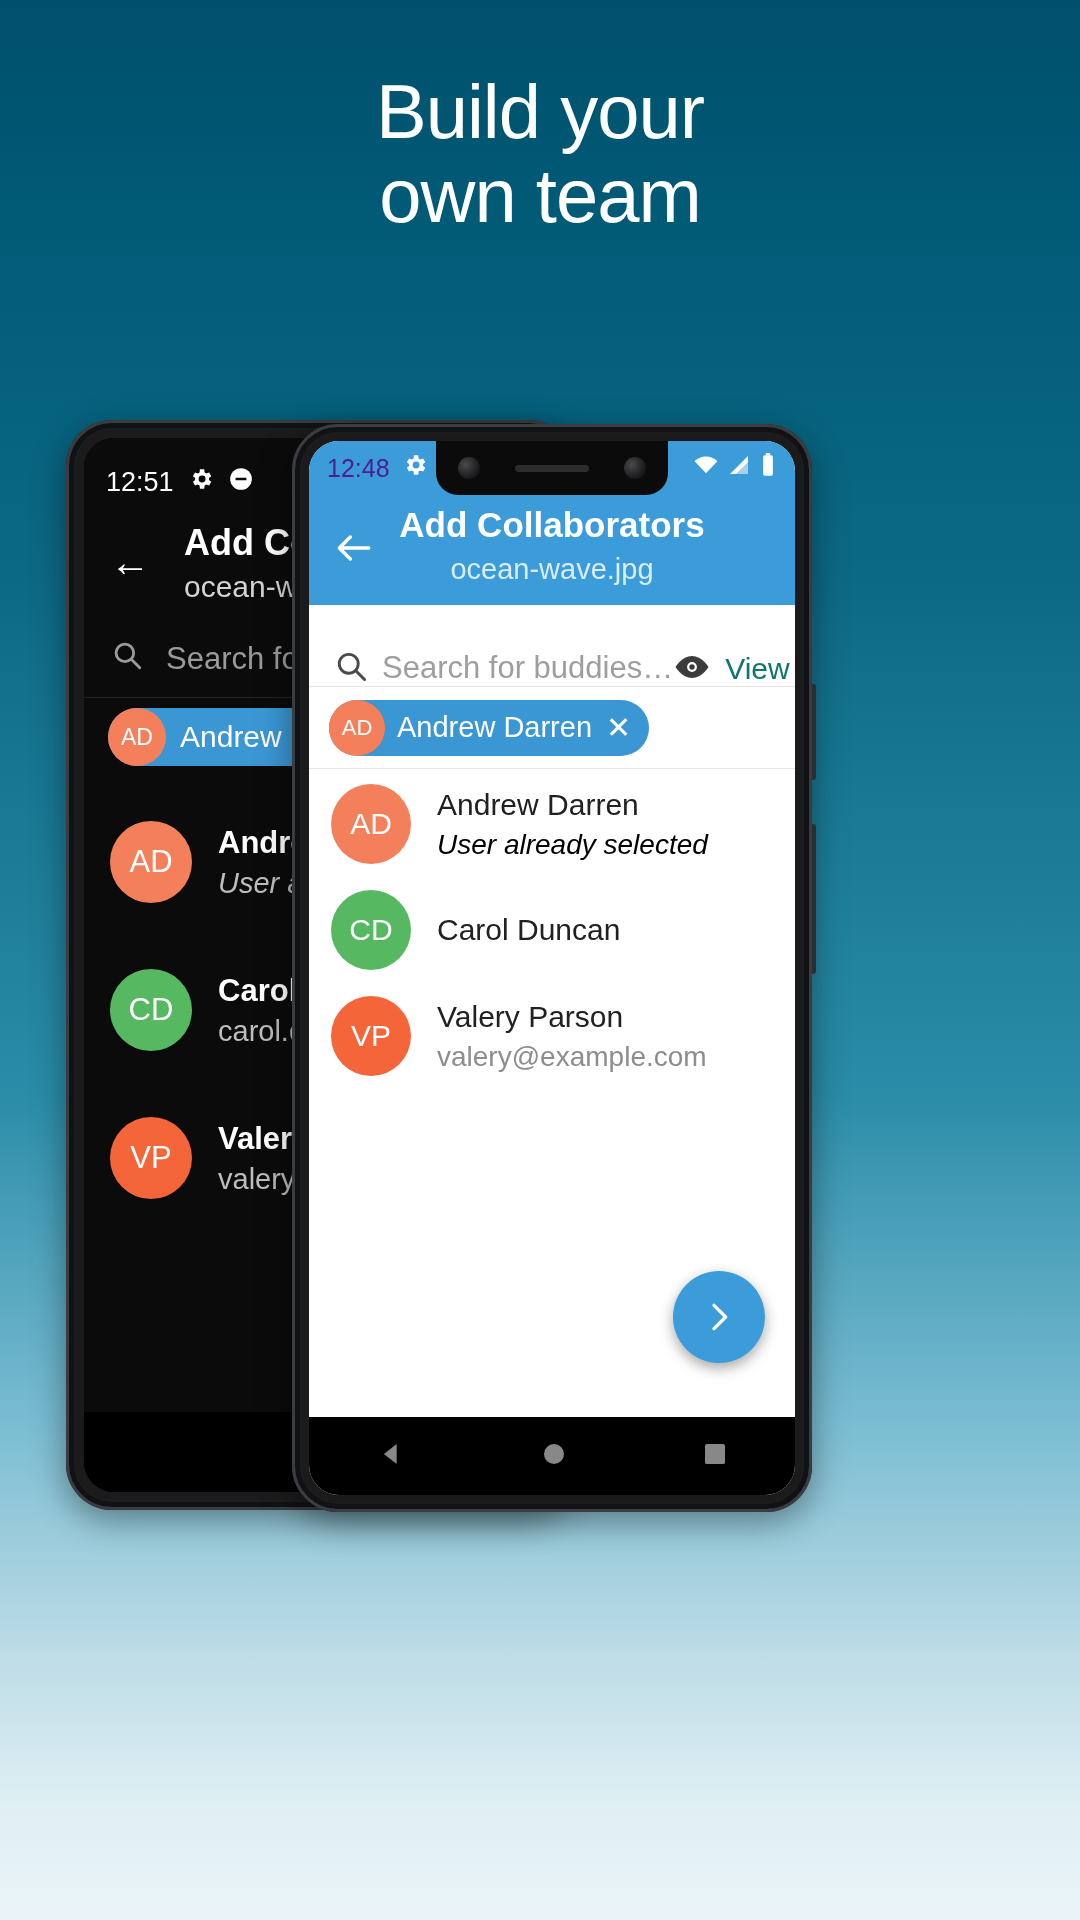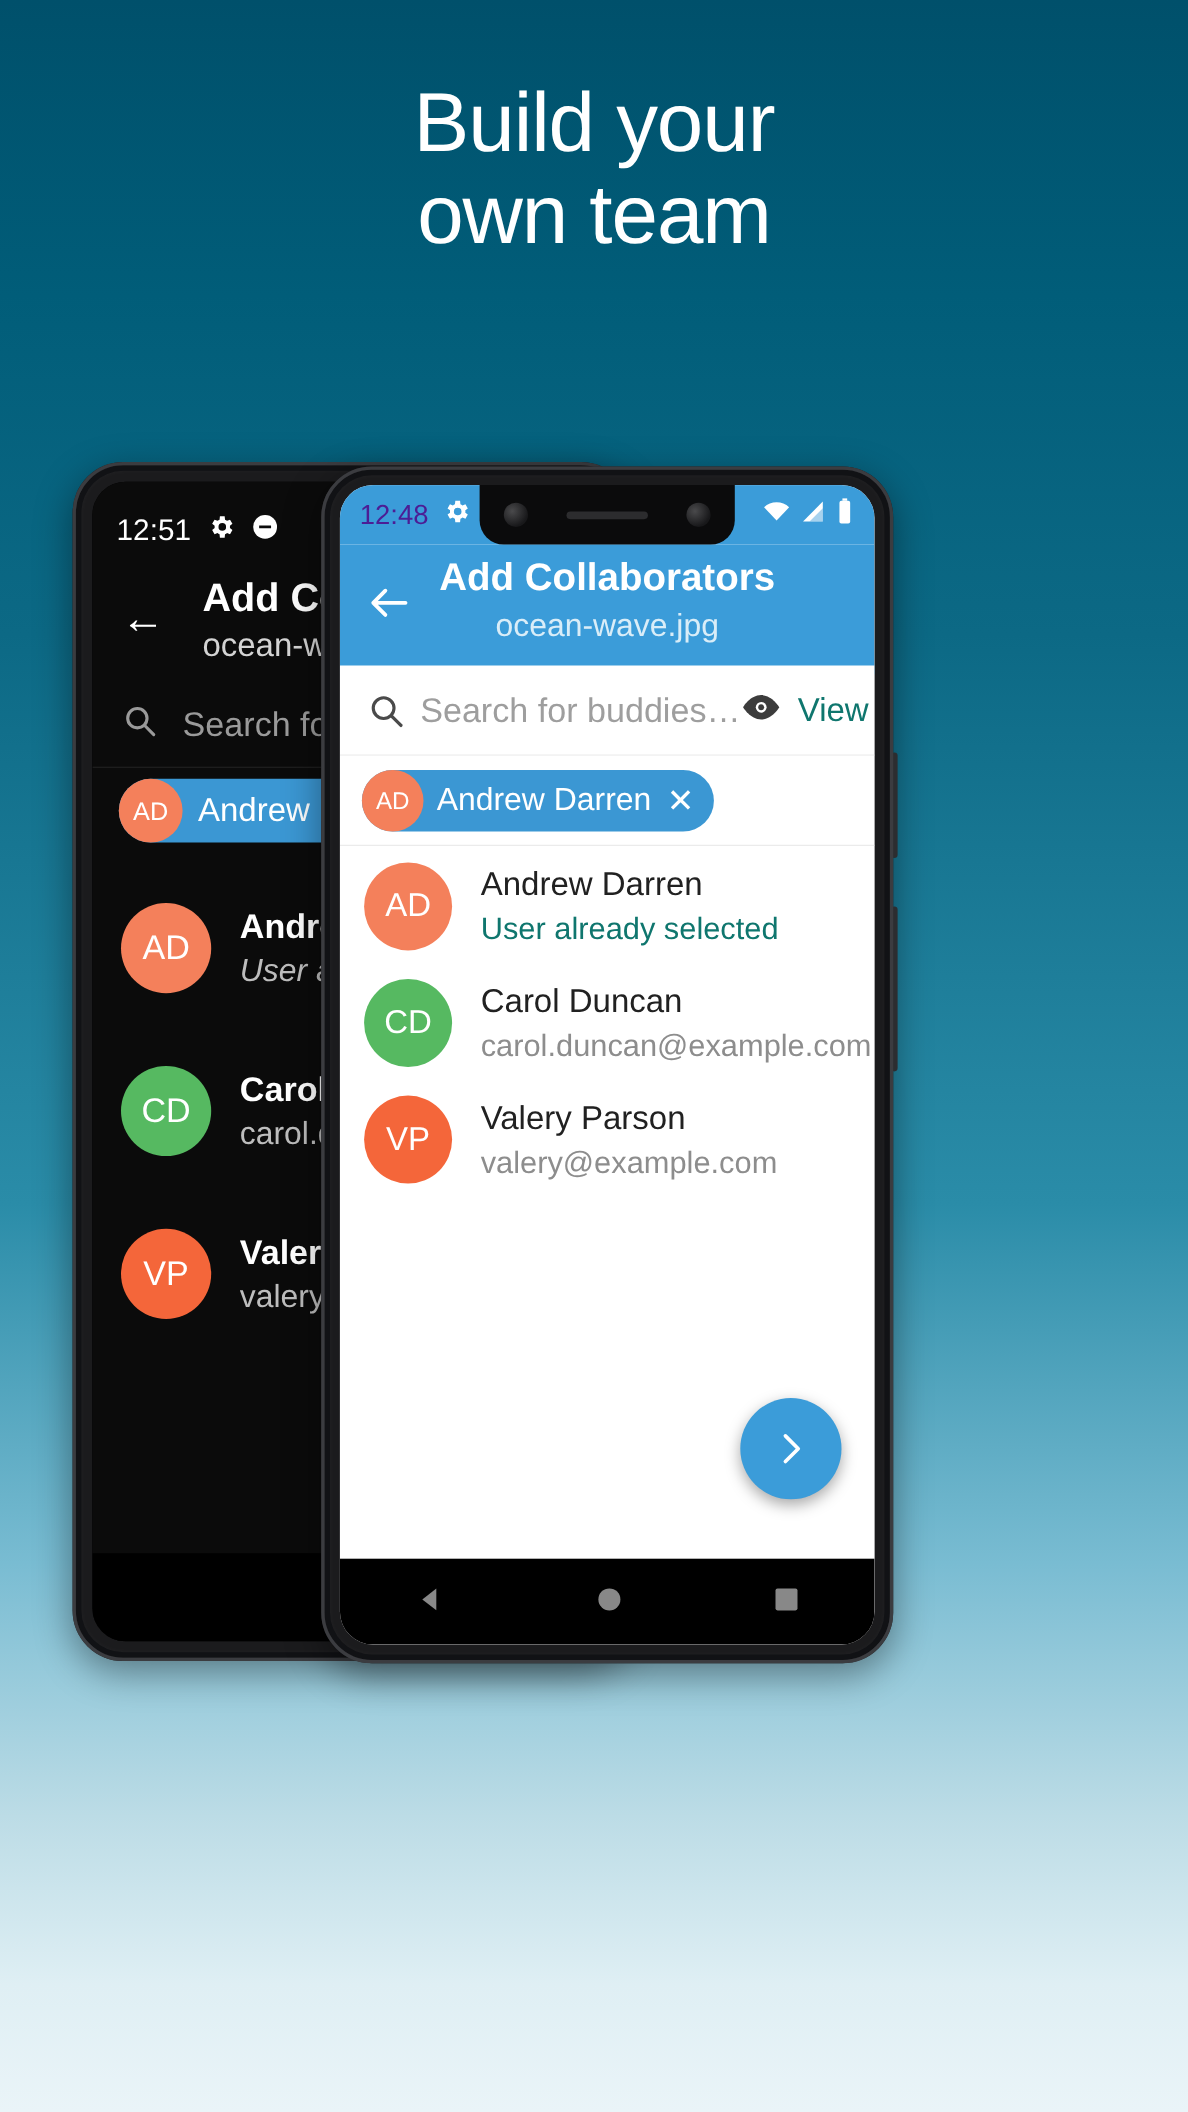--- a/index.html
+++ b/index.html
@@ -147,21 +147,21 @@
     font-size:35px;font-weight:bold;
   }
   #fappbar .sub{
     position:absolute;left:0;right:0;top:58px;text-align:center;
     font-size:29px;color:#d9edf8;
   }
 
   
   #fsearch{
     position:absolute;left:0;top:164px;width:100%;height:82px;background:#fff;
-    display:flex;align-items:center;box-sizing:border-box;padding:0 22px 0 24px;
+    display:flex;align-items:flex-end;box-sizing:border-box;padding:0 22px 0 24px;
     border-bottom:1px solid #e7e7e7;
   }
   #fsearch .sicon{width:40px;height:40px;display:flex;align-items:center;justify-content:center;}
   #fsearch .caret{width:3px;height:36px;background:#3b9cd9;margin-left:12px;}
   #fsearch .ph{color:#9e9e9e;font-size:31px;margin-left:1px;white-space:nowrap;}
   #fsearch .viewgrp{margin-left:auto;display:flex;align-items:center;gap:14px;}
   #fsearch .viewgrp .vl{font-size:30px;color:#0f766e;}
 
   
   #fchiprow{
@@ -187,21 +187,21 @@
   .frow{
     height:90px;display:flex;align-items:center;padding-left:22px;box-sizing:border-box;
   }
   .frow .av{
     width:80px;height:80px;border-radius:50%;display:flex;align-items:center;
     justify-content:center;color:#fff;font-size:30px;flex:0 0 auto;
   }
   .frow .txt{margin-left:26px;}
   .frow .n{color:#212121;font-size:30px;}
   .frow .e{color:#8d8d8d;font-size:28px;margin-top:7px;}
-  .frow .e.it{color:#0f766e;}
+  .frow .e.it{font-style:italic;color:#000000;}
 
   
   #fab{
     position:absolute;right:30px;bottom:132px;width:92px;height:92px;border-radius:50%;
     background:#3b9cd9;color:#fff;display:flex;align-items:center;justify-content:center;
     box-shadow:0 5px 14px rgba(0,0,0,.35);font-size:36px;
   }
   
   #fnav{
     position:absolute;left:0;bottom:0;width:100%;height:78px;background:#000;
@@ -396,21 +396,20 @@
         <span class="txt">
           <span class="n" style="display:block">Andrew Darren</span>
           <span class="e it" style="display:block">User already selected</span>
         </span>
       </div>
 
       <div class="frow" style="margin-top:16px">
         <span class="av" style="background:#56b961">CD</span>
         <span class="txt">
           <span class="n" style="display:block">Carol Duncan</span>
-          <span class="e" style="display:block">carol.duncan@example.com</span>
         </span>
       </div>
 
       <div class="frow" style="margin-top:16px">
         <span class="av" style="background:#f4663a">VP</span>
         <span class="txt">
           <span class="n" style="display:block">Valery Parson</span>
           <span class="e" style="display:block">valery@example.com</span>
         </span>
       </div>

